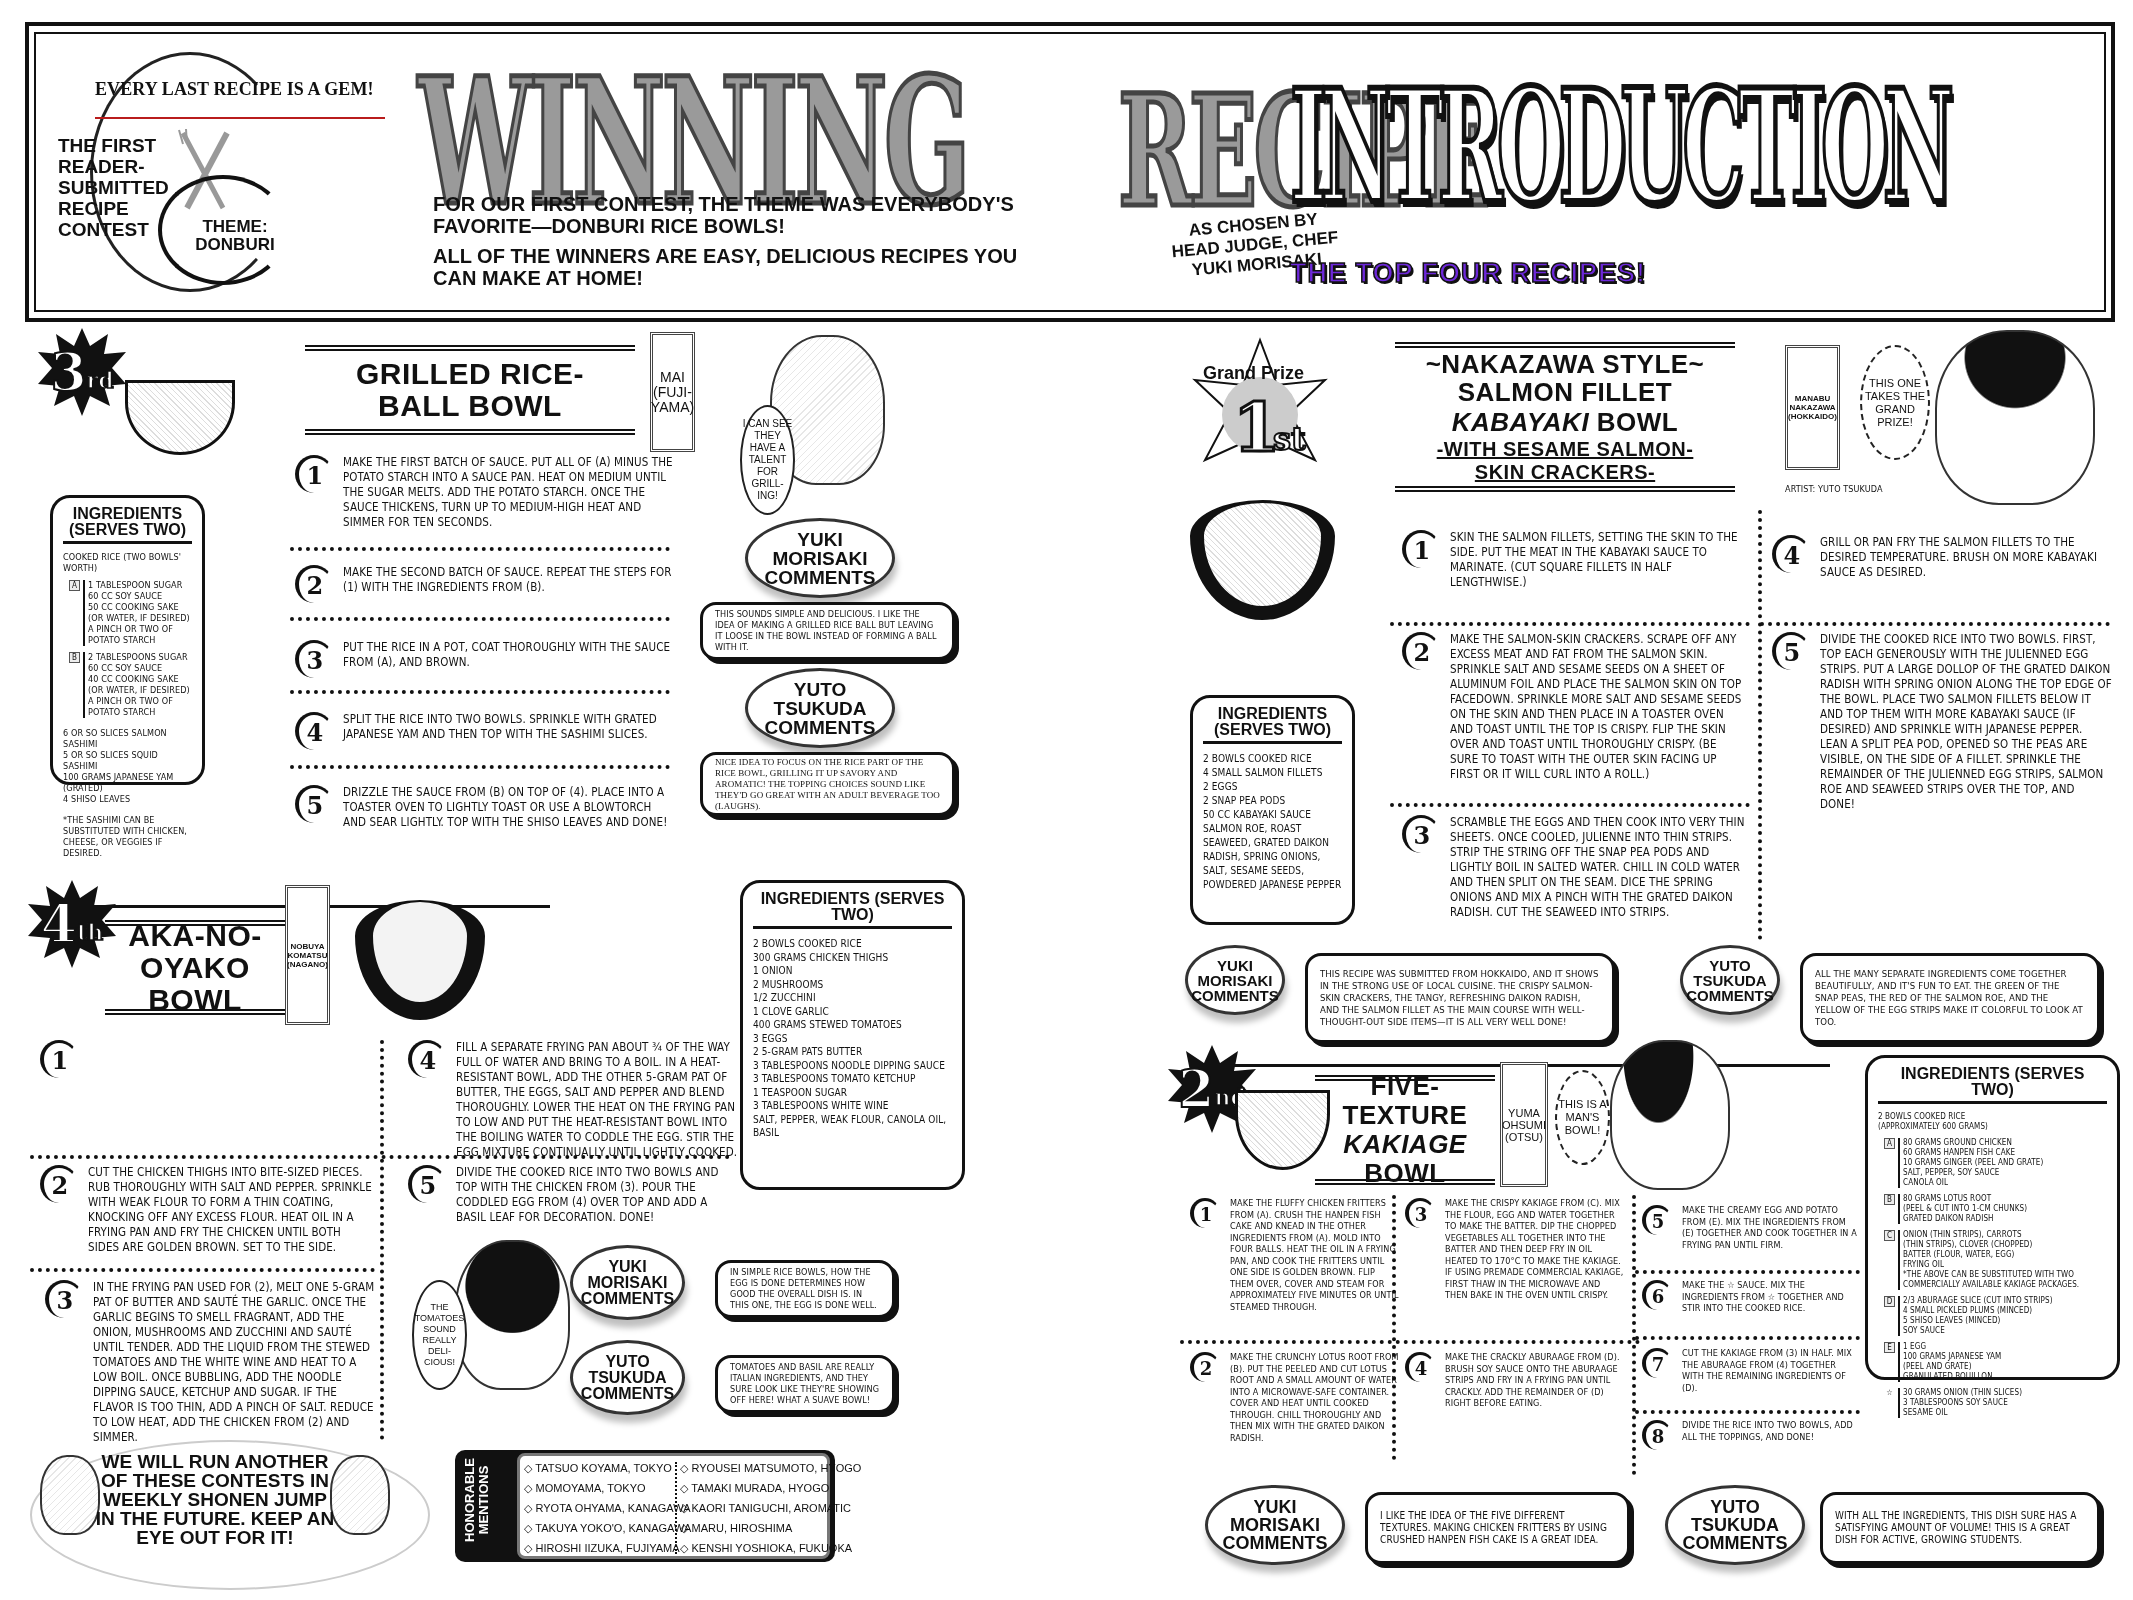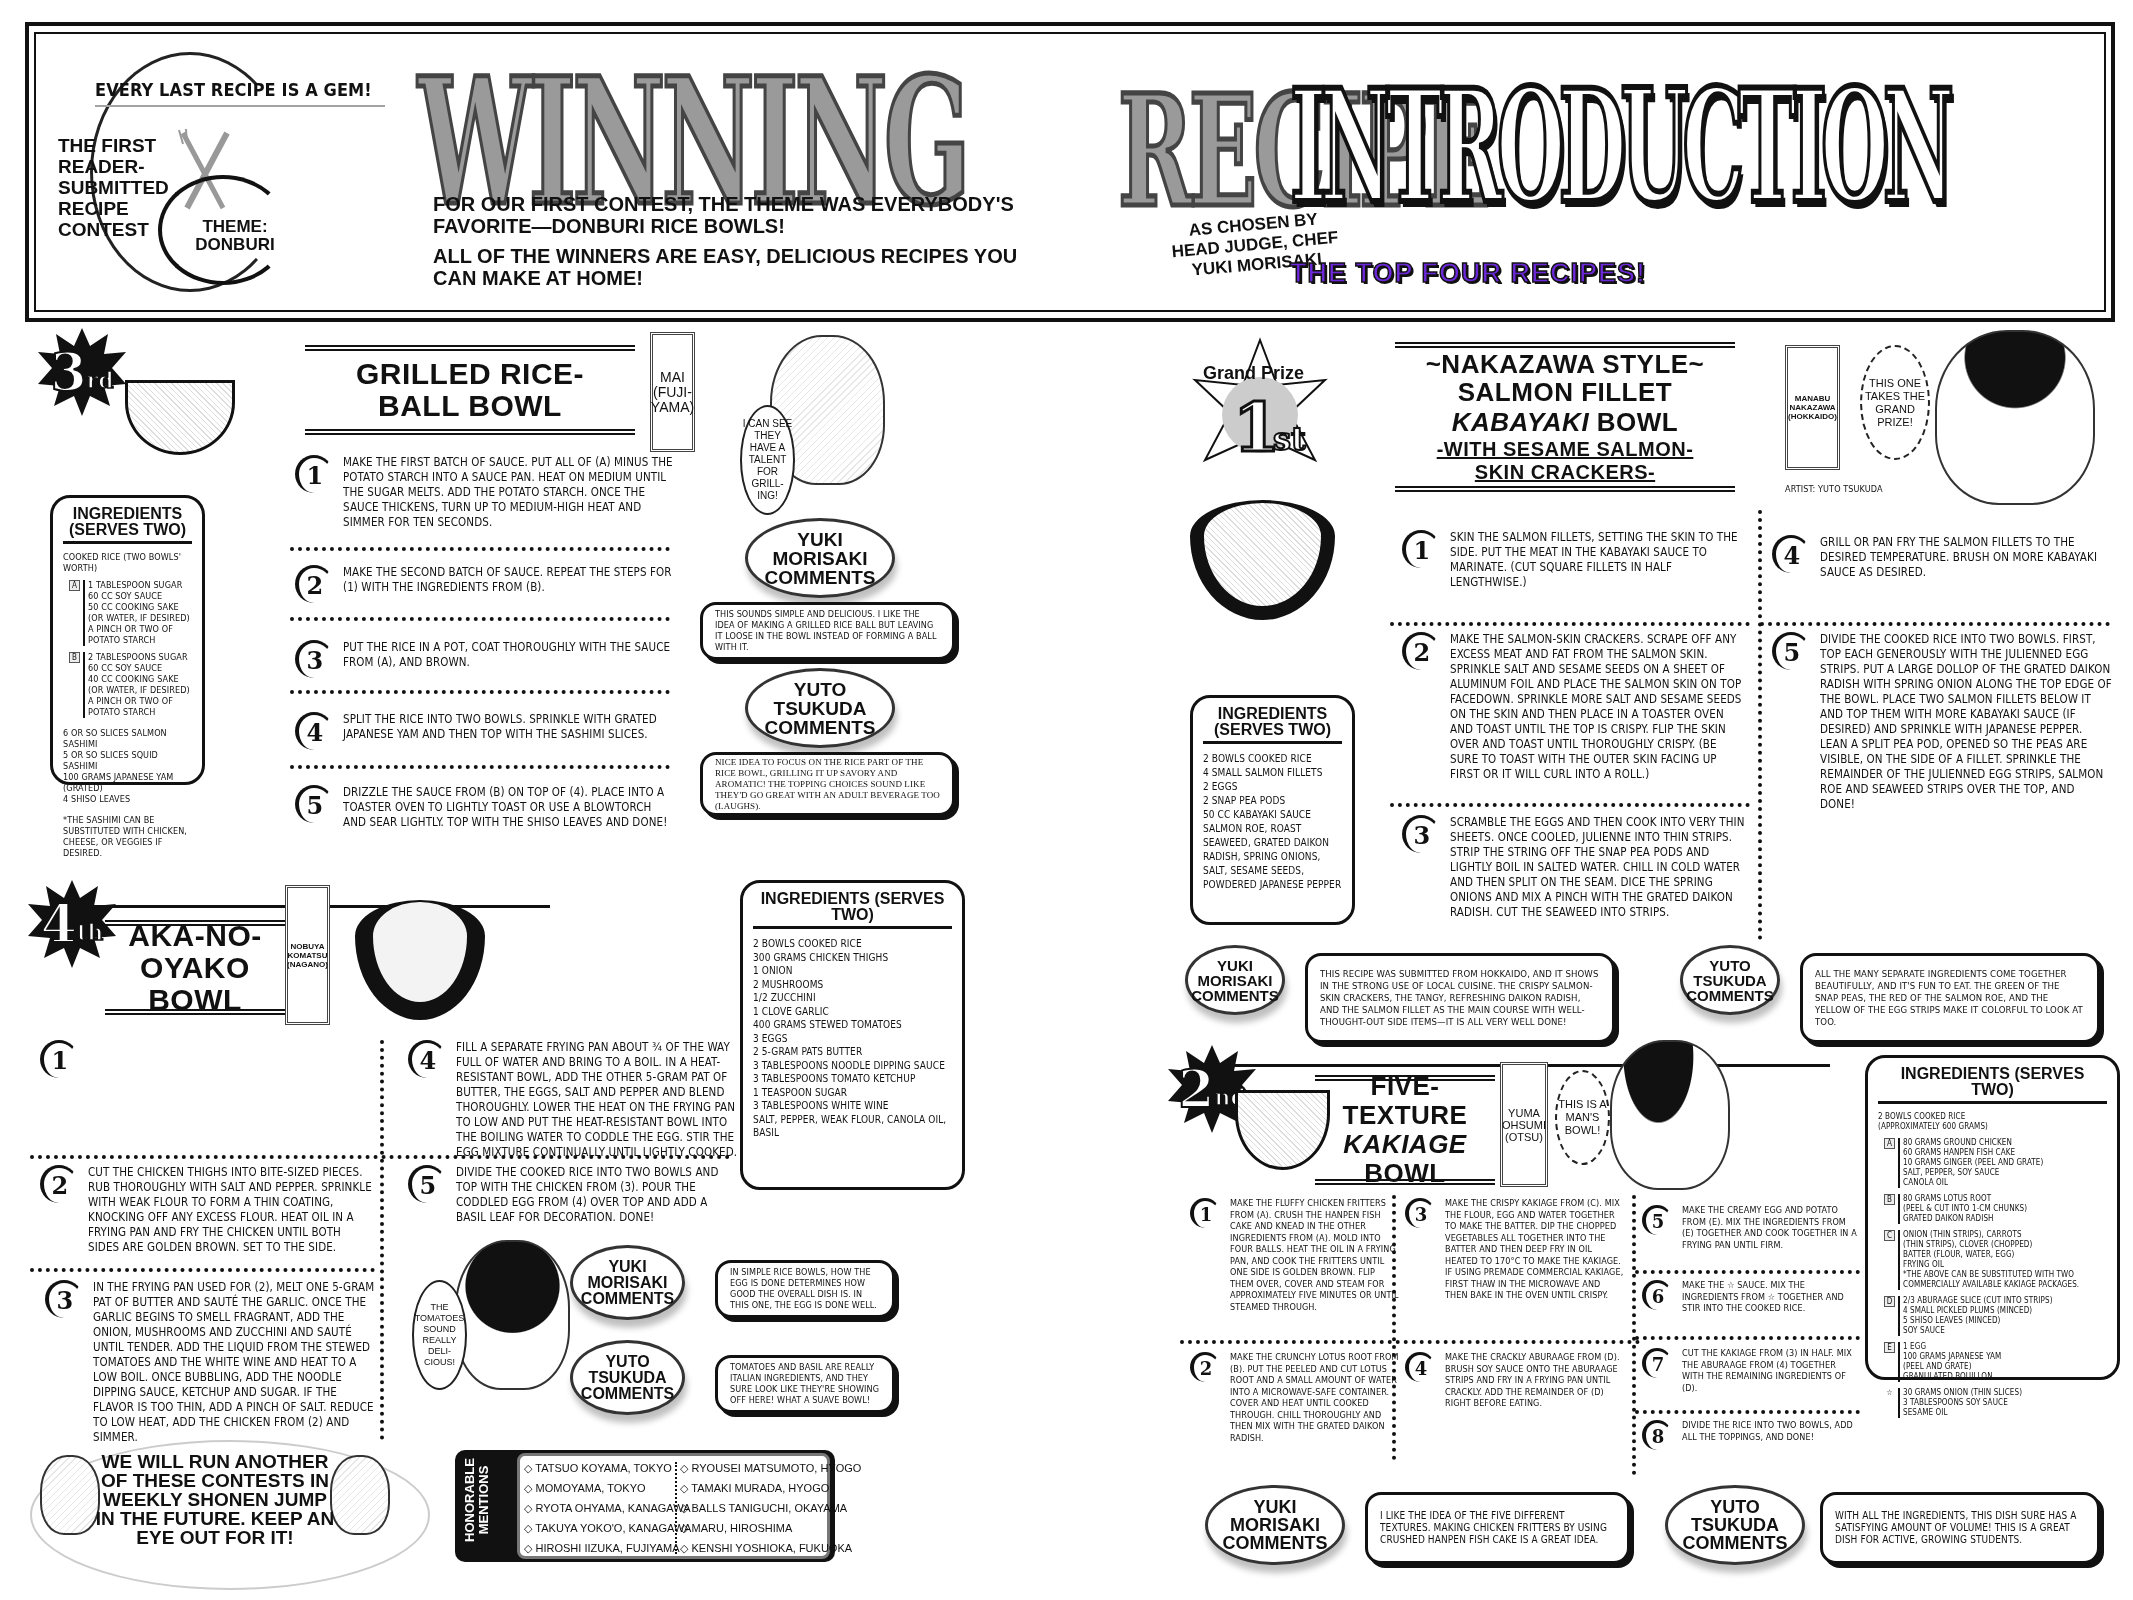--- a/index.html
+++ b/index.html
@@ -6,21 +6,21 @@
   html, body { width: 2133px; height: 1600px; background: #fff; overflow: hidden; }
   body { position: relative; font-family: "Liberation Sans", sans-serif; color: #111; }
   .abs { position: absolute; }
   .hand { font-family: "DejaVu Sans Condensed", "DejaVu Sans", sans-serif; text-transform: uppercase; font-size: 11.5px; line-height: 15px; letter-spacing: 0.1px; }
   .bold { font-weight: bold; }
 
   
   .banner { left: 25px; top: 22px; width: 2090px; height: 300px; border: 4px solid #111; }
   .banner-inner { left: 34px; top: 32px; width: 2072px; height: 280px; border: 2px solid #111; }
   .plate { left: 90px; top: 52px; width: 200px; height: 240px; border: 3px solid #222; border-radius: 50%; border-right-color: transparent; }
-  .gem-line { left: 90px; top: 84px; font-size: 19px; border-bottom: 2px solid #a3a3a3; padding-bottom: 8px; width: 290px; }
+  .gem-line { left: 90px; top: 84px; font-size: 19px; border-bottom: 2px solid #b91c1c; padding-bottom: 20px; width: 290px; font-family: Liberation Serif, serif; }
   .first-contest { left: 58px; top: 135px; font-size: 19px; line-height: 21px; width: 120px; }
   .theme-circle { left: 158px; top: 175px; width: 130px; height: 110px; border: 4px solid #111; border-radius: 50%; border-right-color: transparent; }
   .theme-text { left: 315px; top: 215px; font-size: 17px; line-height: 18px; text-align: center; width: 90px; }
   .big-title { font-family: "DejaVu Serif", serif; font-weight: bold; letter-spacing: -4px; transform: scaleY(1.7); transform-origin: top left; }
   .winning { left: 418px; top: 40px; font-size: 102px; color: #9a9a9a; -webkit-text-stroke: 3px #444; }
   .recipe { left: 1118px; top: 60px; font-size: 90px; color: #9a9a9a; -webkit-text-stroke: 3px #444; }
   .intro { left: 1290px; top: 55px; font-size: 78px; color: #fff; -webkit-text-stroke: 3px #111; text-shadow: 3px 3px 0 #111; letter-spacing: -6px; transform: scaleY(2.0); }
   .intro-text { left: 433px; top: 193px; font-size: 20px; line-height: 22px; width: 620px; }
   .chosen { left: 1165px; top: 215px; font-size: 17px; line-height: 20px; width: 180px; text-align: center; font-weight: bold; transform: rotate(-5deg); }
   .top-four { left: 1290px; top: 258px; font-size: 27px; font-weight: bold; color: #6d28d9; -webkit-text-stroke: 1.5px #111; text-shadow: 2px 2px 0 #111; letter-spacing: 1px; }
@@ -255,21 +255,21 @@
       <div class="honor-item">◇ <span>TATSUO KOYAMA, TOKYO</span></div>
       <div class="honor-item">◇ <span>MOMOYAMA, TOKYO</span></div>
       <div class="honor-item">◇ <span>RYOTA OHYAMA, KANAGAWA</span></div>
       <div class="honor-item">◇ <span>TAKUYA YOKO'O, KANAGAWA</span></div>
       <div class="honor-item">◇ <span>HIROSHI IIZUKA, FUJIYAMA</span></div>
     </div>
     <div class="abs" style="left:155px;top:6px;height:92px;border-left:2px dotted #111;"></div>
     <div class="abs" style="left:160px;top:2px;">
       <div class="honor-item">◇ <span>RYOUSEI MATSUMOTO, HYOGO</span></div>
       <div class="honor-item">◇ <span>TAMAKI MURADA, HYOGO</span></div>
-      <div class="honor-item">◇ <span>BALLS TANIGUCHI, OKAYAMA</span></div>
+      <div class="honor-item">◇ <span>KAORI TANIGUCHI, AROMATIC</span></div>
       <div class="honor-item">◇ <span>MARU, HIROSHIMA</span></div>
       <div class="honor-item">◇ <span>KENSHI YOSHIOKA, FUKUOKA</span></div>
     </div>
   </div>
 </div>
 
 <div class="abs" style="left:1185px;top:335px;width:150px;height:150px;">
   <svg width="150" height="150" viewBox="0 0 150 150">
     <polygon points="75,5 92,50 140,45 105,78 130,125 75,100 20,125 45,78 10,45 58,50" fill="#fff" stroke="#111" stroke-width="2"></polygon>
     <circle cx="75" cy="80" r="38" fill="#ccc"></circle>

